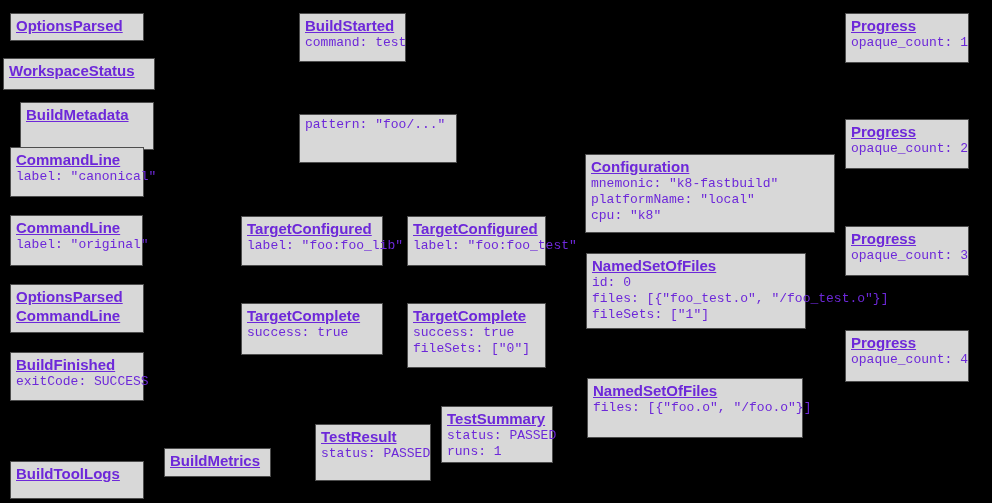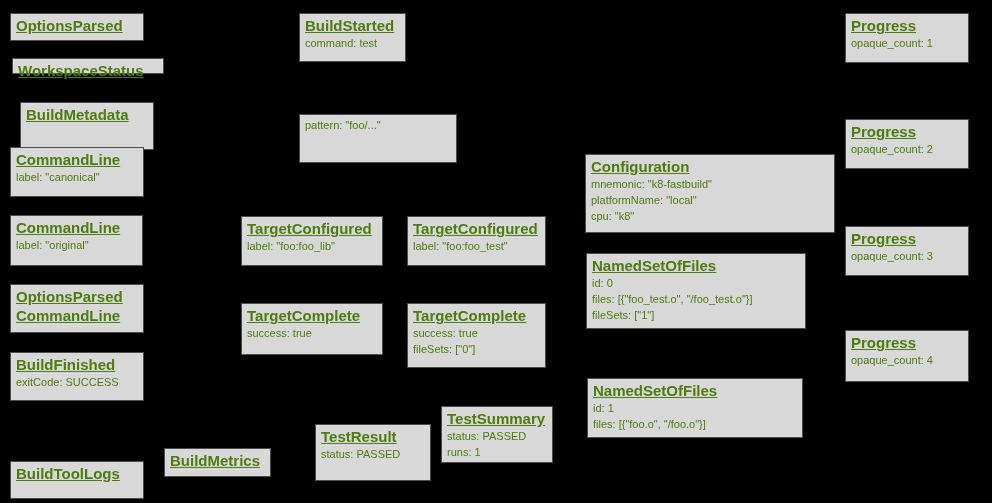--- a/index.html
+++ b/index.html
@@ -14,45 +14,46 @@
     background: #000000;
     font-family: "Liberation Sans", sans-serif;
     overflow: hidden;
   }
   .box {
     position: absolute;
     box-sizing: border-box;
     background: #d8d8d8;
     border: 1px solid #4d4d4d;
     padding: 2px 5px 0 5px;
-    color: #4d7c0f;
+    color: #6d28d9;
   }
   .t {
     font-size: 15px;
     font-weight: bold;
     text-decoration: underline;
     line-height: 19px;
     white-space: nowrap;
   }
   .p {
-    font-size: 11px;
+    font-size: 13px;
     line-height: 16px;
     white-space: nowrap;
+    font-family: Liberation Mono, monospace;
   }
 </style>
 </head>
 <body>
 
 <div class="stage">
 
   <div class="box" style="left:10px;top:13px;width:134px;height:28px">
     <div class="t">OptionsParsed</div>
   </div>
 
-  <div class="box" style="left:12px;top:58px;width:152px;height:16px">
+  <div class="box" style="left:3px;top:58px;width:152px;height:32px">
     <div class="t">WorkspaceStatus</div>
   </div>
 
   <div class="box" style="left:20px;top:102px;width:134px;height:48px">
     <div class="t">BuildMetadata</div>
   </div>
 
   <div class="box" style="left:10px;top:147px;width:134px;height:50px">
     <div class="t">CommandLine</div>
     <div class="p">label: "canonical"</div>
@@ -132,21 +133,20 @@
 
   <div class="box" style="left:586px;top:253px;width:220px;height:76px">
     <div class="t">NamedSetOfFiles</div>
     <div class="p">id: 0</div>
     <div class="p">files: [{"foo_test.o", "/foo_test.o"}]</div>
     <div class="p">fileSets: ["1"]</div>
   </div>
 
   <div class="box" style="left:587px;top:378px;width:216px;height:60px">
     <div class="t">NamedSetOfFiles</div>
-    <div class="p">id: 1</div>
     <div class="p">files: [{"foo.o", "/foo.o"}]</div>
   </div>
 
   <div class="box" style="left:845px;top:13px;width:124px;height:50px">
     <div class="t">Progress</div>
     <div class="p">opaque_count: 1</div>
   </div>
 
   <div class="box" style="left:845px;top:119px;width:124px;height:50px">
     <div class="t">Progress</div>

